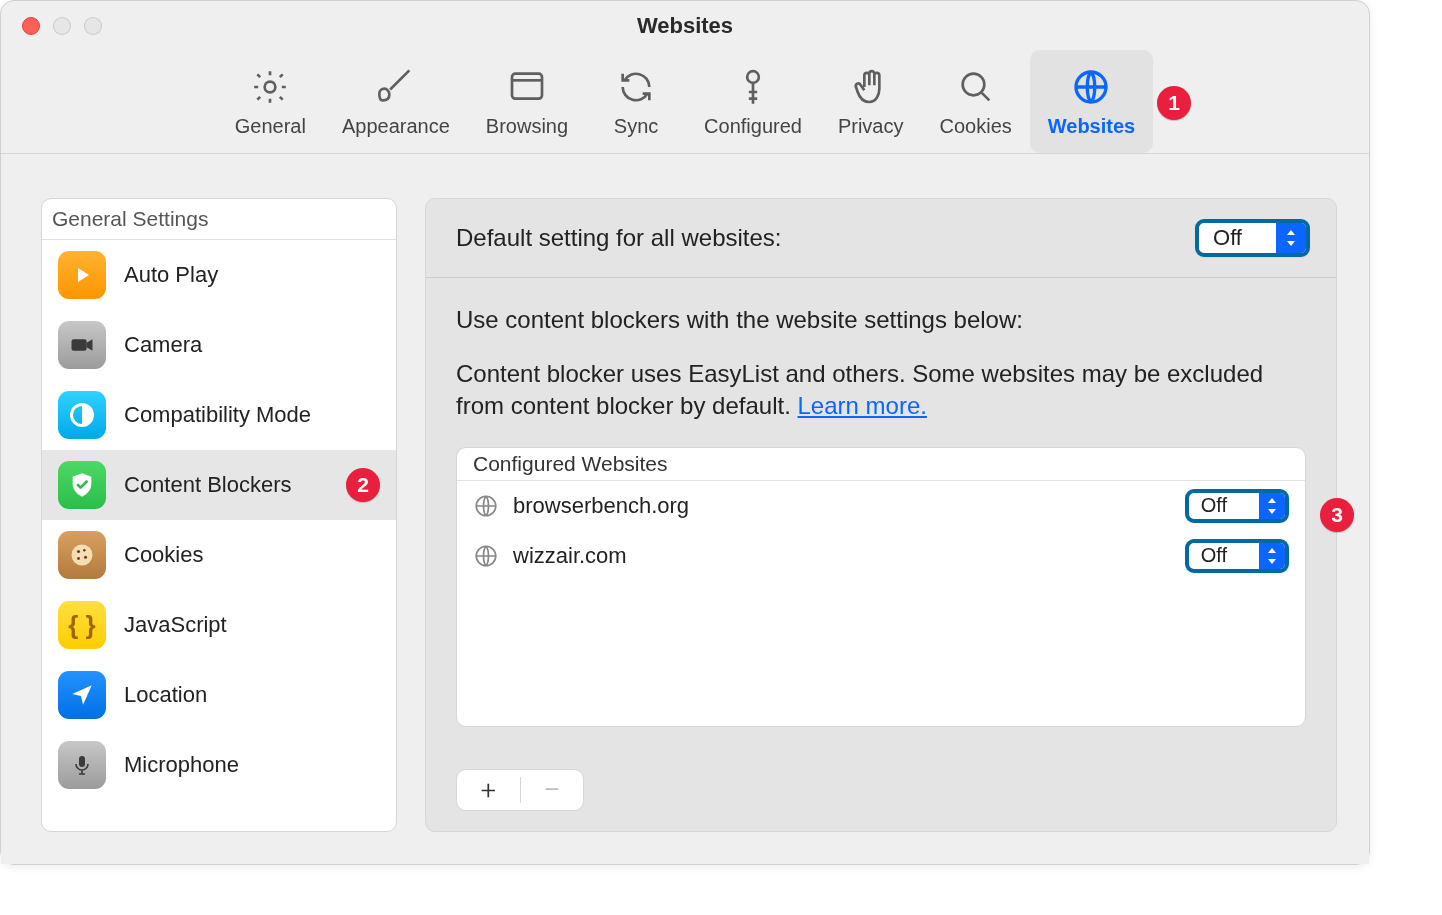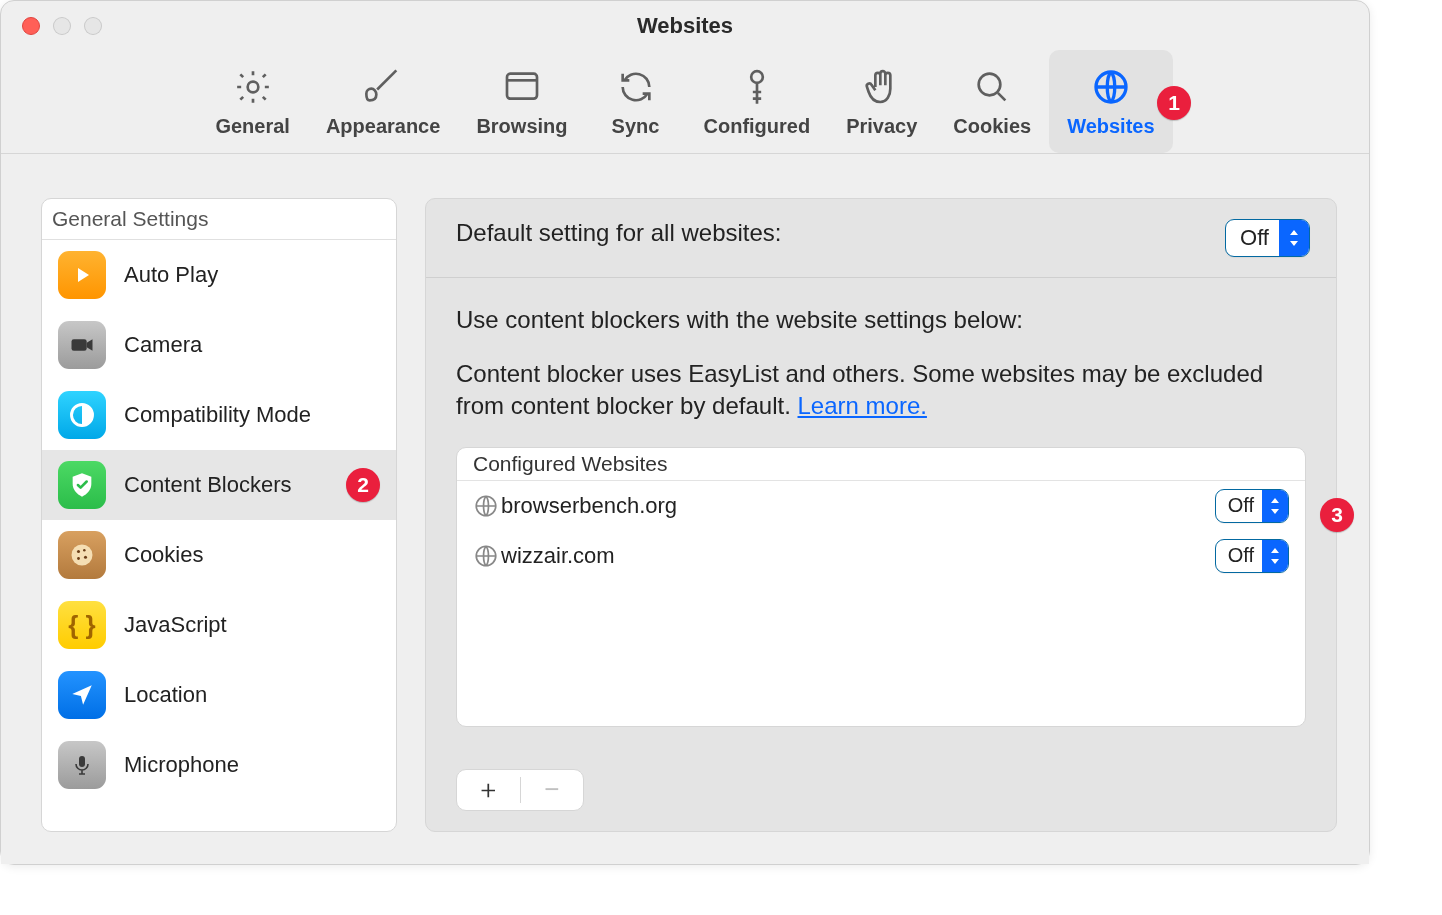--- a/index.html
+++ b/index.html
@@ -60,21 +60,21 @@
     justify-content:center;
     padding: 6px 18px 6px 18px;
     border-radius: 10px;
     gap: 6px;
     color:#444;
     min-width:100px;
   }
   .tbitem.active { background:#e2e2e2; color:#0a66ff; }
   .tbitem .ico { width:44px; height:44px; display:flex; align-items:center; justify-content:center; color:#5f5f5f; }
   .tbitem.active .ico { color:#0a66ff; }
-  .tbitem .lbl { font-size:20px; font-weight:700; }
+  .tbitem .lbl { font-size:20px; font-weight:400; }
   .tbitem.active .lbl { color:#0a66ff; font-weight:600; }
 
   .body {
     flex: 1;
     display:flex;
     align-items:stretch;
     padding: 44px 32px 32px 40px;
     gap: 28px;
     background: #efefef;
   }
@@ -112,45 +112,46 @@
     flex:1;
     background:#e4e4e4;
     border: 1px solid #d6d6d6;
     border-radius: 10px;
     display:flex;
     flex-direction:column;
     position:relative;
   }
   .panel-top {
     display:flex;
-    align-items:flex-start;
+    align-items:center;
     justify-content:space-between;
     padding: 20px 26px 20px 30px;
     border-bottom: 1px solid #cfcfcf;
     font-size: 24px;
     color:#222;
   }
   .panel-rest {
     padding: 28px 30px 20px 30px;
     font-size: 24px;
     color:#222;
     display:flex;
     flex-direction:column;
     gap: 24px;
   }
   .link { color:#0a66ff; text-decoration: underline; }
   .selectpill {
     display:inline-flex;
     align-items:stretch;
     background:#fff;
-    border: 1px solid #0369a1;
+    border: 4px solid #0369a1;
     border-radius: 9px;
     overflow:hidden;
     box-shadow: 0 1px 1px rgba(0,0,0,0.05);
     height: 38px;
+    gap: 24px;
   }
   .selectpill .val { padding: 4px 10px 4px 14px; font-size:22px; display:flex; align-items:center; }
   .selectpill .chev {
     width: 30px;
     background:#0a66ff;
     display:flex; align-items:center; justify-content:center;
     color:#fff;
   }
   .selectpill.sm { height: 34px; }
   .selectpill.sm .val { font-size:20px; padding: 2px 8px 2px 12px; }
@@ -170,21 +171,21 @@
     padding: 4px 16px;
     border-bottom: 1px solid #e3e3e3;
     font-size: 21px; color:#333;
   }
   .trow {
     display:flex; align-items:center; justify-content:space-between;
     padding: 8px 16px;
     gap: 14px;
     font-size: 22px;
   }
-  .trow .first { display:flex; align-items:center; gap:2px; }
+  .trow .first { display:flex; align-items:center; gap:14px; }
   .globemini { color:#888; display:flex; }
 
   .addremove {
     display:flex;
     margin-top: 18px;
     align-items:stretch;
     background:#fff;
     border: 1px solid #d6d6d6;
     border-radius: 10px;
     width: 128px;

